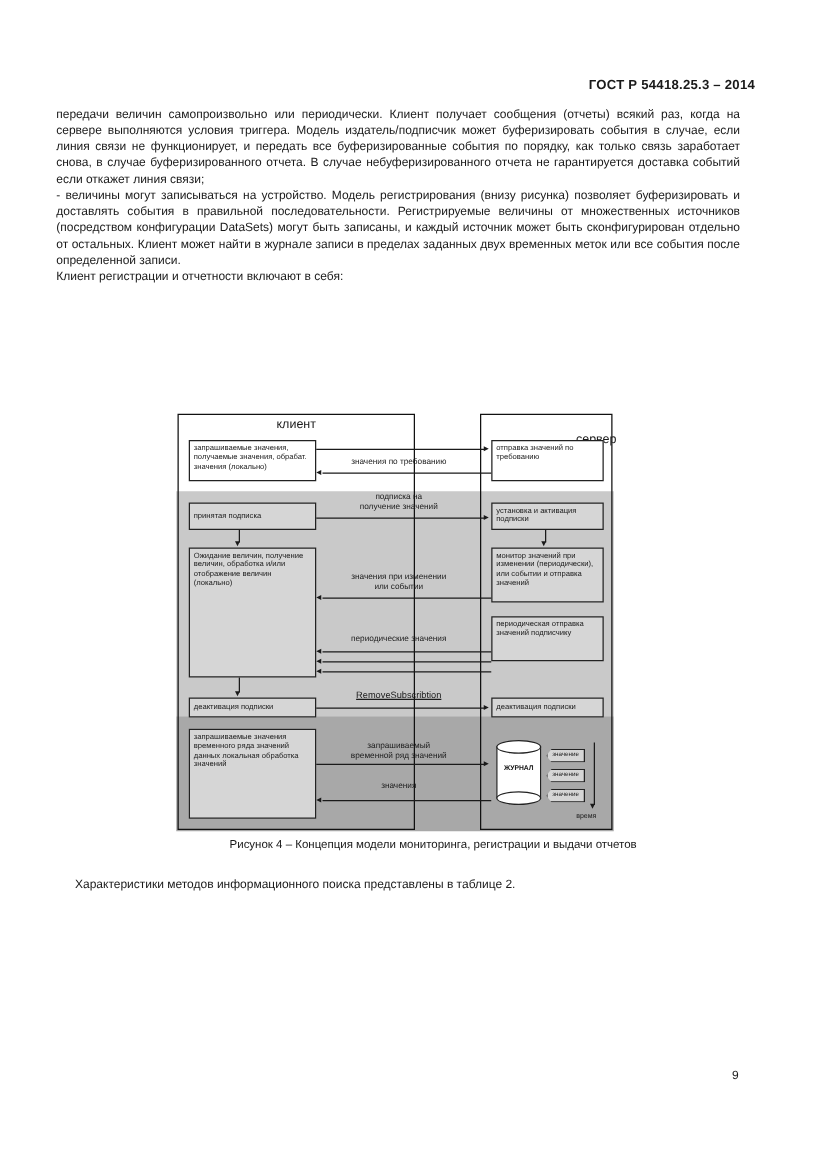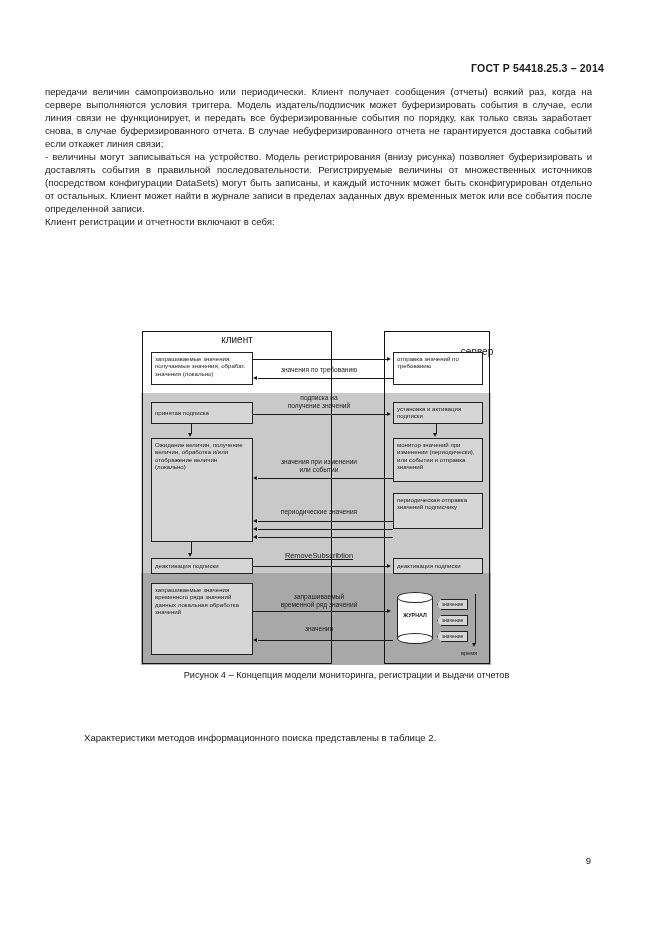--- a/index.html
+++ b/index.html
@@ -211,24 +211,23 @@
     position: absolute;
     left: 0;
     top: 670px;
     width: 661px;
     text-align: center;
     font-size: 9.2px;
     padding-left: 16px;
   }
   .after-text {
     position: absolute;
-    left: 84px;
+    left: 60px;
     top: 702px;
     font-size: 9.6px;
-    margin-top: 30px;
   }
   .page-number {
     position: absolute;
     right: 70px;
     top: 855px;
     font-size: 9.6px;
   }
 </style>
 </head>
 <body>

